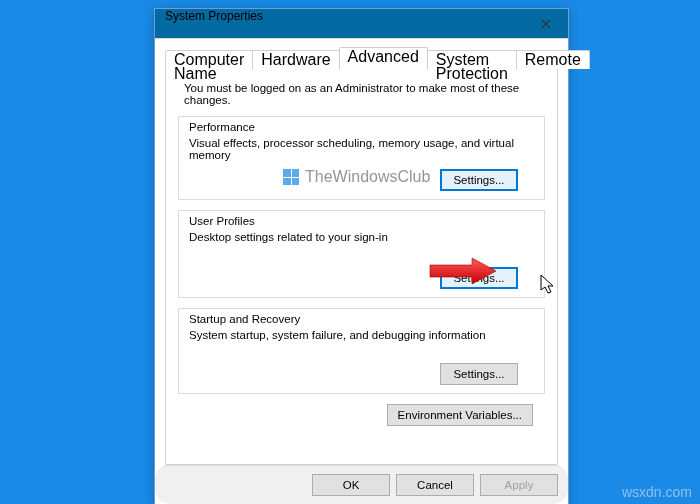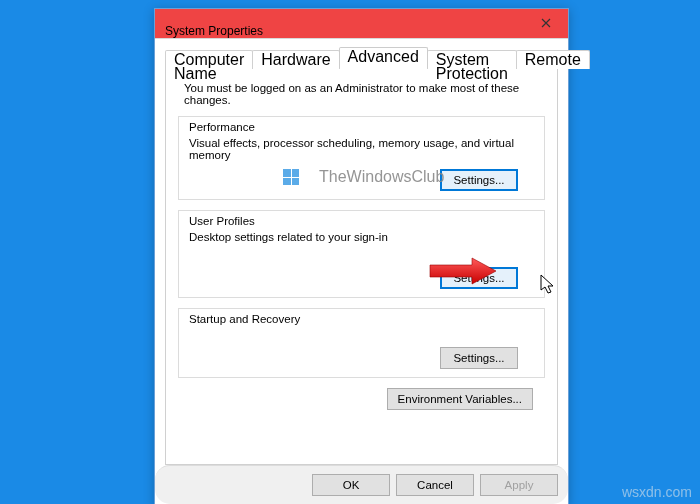--- a/index.html
+++ b/index.html
@@ -17,24 +17,24 @@
     left: 154px; top: 8px;
     width: 415px; height: 497px;
     background: #ffffff;
     border: 1px solid #6aa0d8;
     box-shadow: 0 2px 10px rgba(0,0,0,0.25);
     display: flex;
     flex-direction: column;
   }
   .titlebar {
     height: 30px;
-    background: #ef4444;
-    color: #000;
-    display: flex;
-    align-items: flex-end;
+    background: #0369a1;
+    color: #000;
+    display: flex;
+    align-items: flex-start;
     padding: 0 0 0 10px;
     border-bottom: 1px solid #d9d9d9;
   }
   .titlebar-title { flex: 1; font-size: 12px; }
   .titlebar-close {
     width: 44px; height: 30px;
     display: flex; align-items: center; justify-content: center;
     color: #333;
   }
   .body {
@@ -136,21 +136,21 @@
     gap: 6px;
     padding: 8px 10px 8px 10px;
     background: #f0f0f0;
     border-top: 1px solid #dcdcdc;
     border-radius: 15px;
   }
   .watermark {
     position: absolute;
     left: 283px; top: 168px;
     display: flex; align-items: center;
-    gap: 20px;
+    gap: 6px;
     color: #8a8a8a;
     font-size: 16px;
     font-weight: 400;
     pointer-events: none;
     opacity: 0.9;
     z-index: 50;
   }
   .wm-sq {
     width: 16px; height: 16px;
     display: grid; grid-template-columns: 1fr 1fr; grid-template-rows: 1fr 1fr;
@@ -211,20 +211,21 @@
       <div class="groupbox">
         <div class="group-legend">User Profiles</div>
         <div class="group-desc">Desktop settings related to your sign-in</div>
         <div class="btnrow">
           <button class="winbtn focus">Settings...</button>
         </div>
       </div>
 
       <div class="groupbox startup">
         <div class="group-legend">Startup and Recovery</div>
+        <div class="group-desc">System startup, system failure, and debugging information</div>
         <div class="btnrow">
           <button class="winbtn">Settings...</button>
         </div>
       </div>
 
       <div class="envrow">
         <button class="winbtn" style="min-width:140px">Environment Variables...</button>
       </div>
     </div>
   </div>

